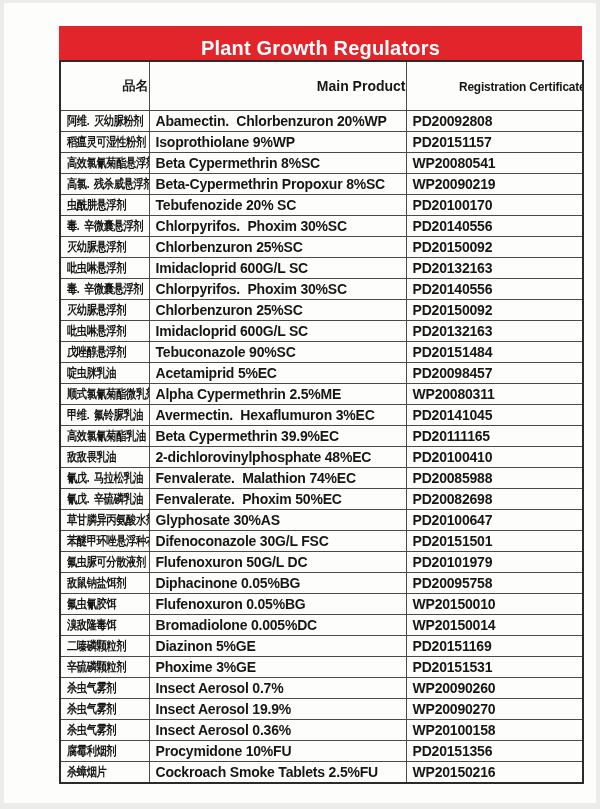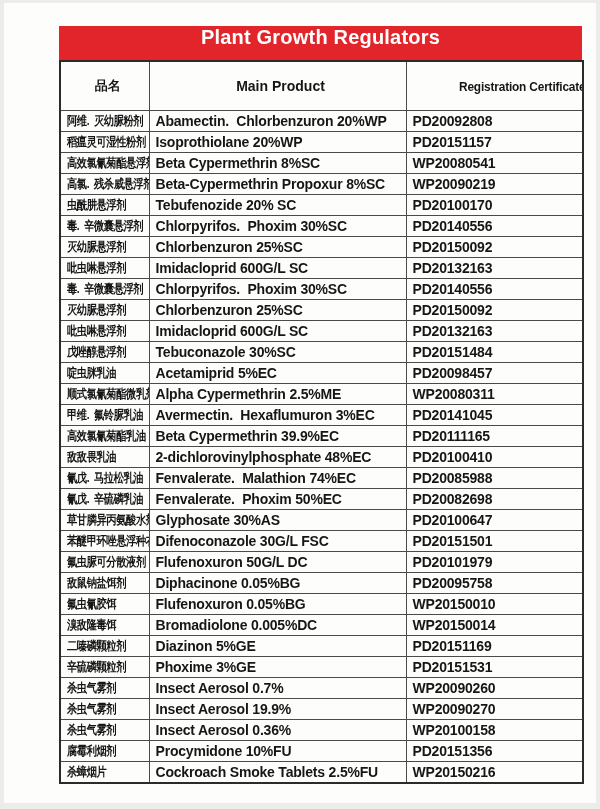--- a/index.html
+++ b/index.html
@@ -11,36 +11,36 @@
   }
   .page-frame {
     position:absolute; left:4px; top:3px; right:4px; bottom:6px;
     background:#fdfdfc;
   }
   .table-wrap {
     position:absolute; left:55px; top:23px; width:523px;
   }
   .title-bar {
     height:34px; background:#e2242b;
-    display:flex; align-items:flex-start; justify-content:center;
+    display:flex; align-items:flex-end; justify-content:center;
   }
   .title-bar span {
     color:#ffffff; font-weight:bold; font-size:20px; letter-spacing:0.2px;
   }
   table {
     border-collapse:collapse; table-layout:fixed; width:523px;
     border:2px solid #2b2b2b;
   }
   th, td {
     border:1px solid #4a4a4a;
     overflow:hidden; white-space:pre;
     font-weight:bold; color:#161616;
     padding:0 0 0 6px; vertical-align:middle;
   }
-  th { height:22px; font-size:14px; text-align:center; }
+  th { height:22px; font-size:14px; text-align:right; }
   td { height:20px; }
   td.col-name { font-size:12.5px; }
   td.col-name .sx {
     display:inline-block; transform:scaleX(0.82); transform-origin:0 50%;
     white-space:pre; letter-spacing:-0.5px;
   }
   th.col-name { font-size:13px; }
   td.col-product, td.col-cert { font-size:14px; letter-spacing:-0.2px; }
   th.col-cert .sx {
     display:inline-block; transform:scaleX(0.88); transform-origin:0 50%;
@@ -71,21 +71,21 @@
         </tr>
       </thead>
       <tbody id="table-body">
           <tr>
             <td class="col-name"><span class="sx">阿维.  灭幼脲粉剂</span></td>
             <td class="col-product">Abamectin.  Chlorbenzuron 20%WP</td>
             <td class="col-cert">PD20092808</td>
           </tr>
           <tr>
             <td class="col-name"><span class="sx">稻瘟灵可湿性粉剂</span></td>
-            <td class="col-product">Isoprothiolane 20%WP</td>
+            <td class="col-product">Isoprothiolane 9%WP</td>
             <td class="col-cert">PD20151157</td>
           </tr>
           <tr>
             <td class="col-name"><span class="sx">高效氯氰菊酯悬浮剂</span></td>
             <td class="col-product">Beta Cypermethrin 8%SC</td>
             <td class="col-cert">WP20080541</td>
           </tr>
           <tr>
             <td class="col-name"><span class="sx">高氯.  残杀威悬浮剂</span></td>
             <td class="col-product">Beta-Cypermethrin Propoxur 8%SC</td>
@@ -121,21 +121,21 @@
             <td class="col-product">Chlorbenzuron 25%SC</td>
             <td class="col-cert">PD20150092</td>
           </tr>
           <tr>
             <td class="col-name"><span class="sx">吡虫啉悬浮剂</span></td>
             <td class="col-product">Imidacloprid 600G/L SC</td>
             <td class="col-cert">PD20132163</td>
           </tr>
           <tr>
             <td class="col-name"><span class="sx">戊唑醇悬浮剂</span></td>
-            <td class="col-product">Tebuconazole 30%SC</td>
+            <td class="col-product">Tebuconazole 90%SC</td>
             <td class="col-cert">PD20151484</td>
           </tr>
           <tr>
             <td class="col-name"><span class="sx">啶虫脒乳油</span></td>
             <td class="col-product">Acetamiprid 5%EC</td>
             <td class="col-cert">PD20098457</td>
           </tr>
           <tr>
             <td class="col-name"><span class="sx">顺式氯氰菊酯微乳剂</span></td>
             <td class="col-product">Alpha Cypermethrin 2.5%ME</td>

